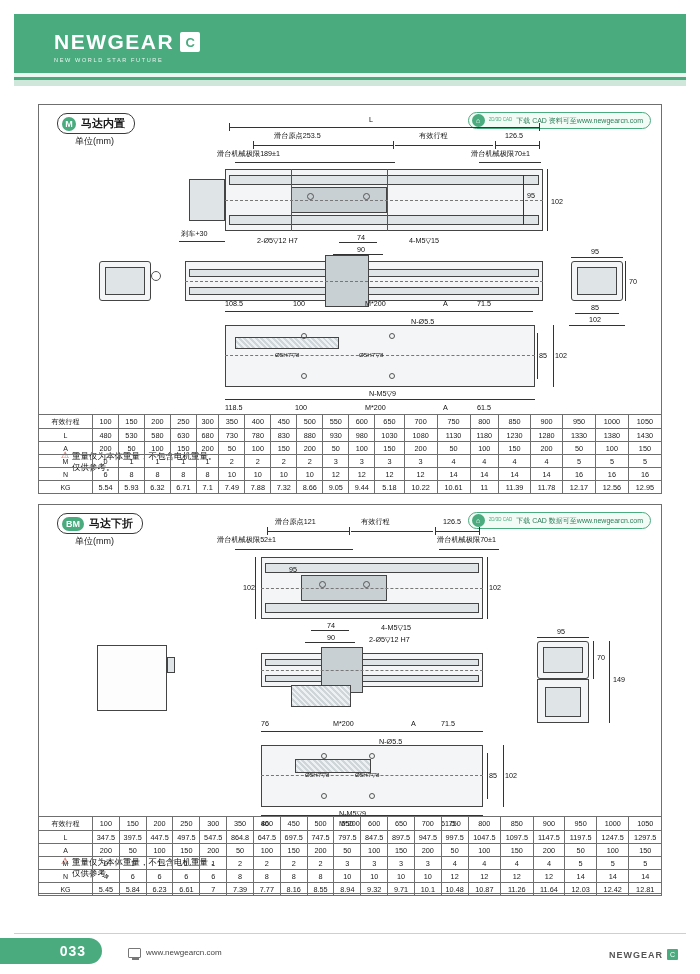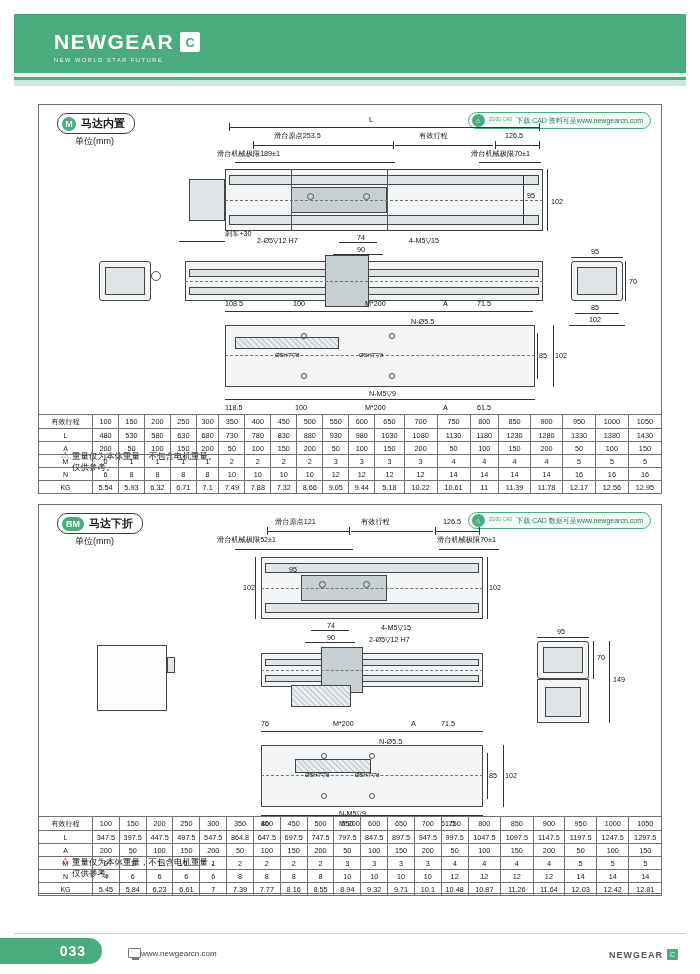--- a/index.html
+++ b/index.html
@@ -138,21 +138,21 @@
     position:absolute; left:0; bottom:0; width:700px; height:44px; background:#ffffff;
   }
   .footer-green {
     position:absolute; left:0; bottom:10px; width:102px; height:26px;
     background:#4aab7f; border-radius:0 13px 13px 0;
     display:flex; align-items:center; justify-content:flex-end;
     padding-right:16px;
   }
   .page-num { color:#fff; font-size:14px; font-weight:bold; letter-spacing:1px; }
   .footer-site {
-    position:absolute; left:128px; bottom:16px; display:flex; align-items:center; 
+    position:absolute; left:128px; bottom:16px; display:flex; align-items:flex-start; gap:5px;
     font-size:8px; color:#444;
   }
   .mon {
     width:13px; height:10px; border:1px solid #777; border-radius:1px; position:relative;
   }
   .mon:after{ content:""; position:absolute; left:3px; bottom:-3px; width:7px; height:2px; background:#777;}
   .footer-logo {
     position:absolute; right:22px; bottom:14px; display:flex; align-items:center; gap:4px;
   }
   .footer-logo .t { font-size:9px; font-weight:bold; color:#555; letter-spacing:1px; }
@@ -226,21 +226,21 @@
       <div class="dashdot" style="left:186px;top:95px;width:318px;"></div>
       <div class="circ" style="left:268px;top:88px;width:7px;height:7px;"></div>
       <div class="circ" style="left:324px;top:88px;width:7px;height:7px;"></div>
 
       <div class="lbl" style="left:488px;top:86px;">95</div>
       <div class="lbl" style="left:512px;top:92px;">102</div>
       <div class="dimline v1" style="left:508px;top:64px;height:62px;"></div>
       <div class="dimline v1" style="left:484px;top:70px;height:50px;"></div>
 
       <div class="body-rect mid" style="left:150px;top:74px;width:36px;height:42px;"></div>
-      <div class="lbl" style="left:142px;top:124px;margin-left:44px;">剎车+30</div>
+      <div class="lbl" style="left:142px;top:124px;">剎车+30</div>
       <div class="dimline h1" style="left:140px;top:136px;width:46px;"></div>
 
       <div class="lbl" style="left:218px;top:131px;">2-Ø5▽12 H7</div>
       <div class="lbl" style="left:370px;top:131px;">4-M5▽15</div>
       <div class="lbl" style="left:318px;top:128px;">74</div>
       <div class="lbl" style="left:318px;top:140px;">90</div>
       <div class="dimline h1" style="left:300px;top:137px;width:38px;"></div>
       <div class="dimline h1" style="left:294px;top:149px;width:50px;"></div>
 
       <div class="body-rect light" style="left:60px;top:156px;width:52px;height:40px;border-radius:3px;"></div>

